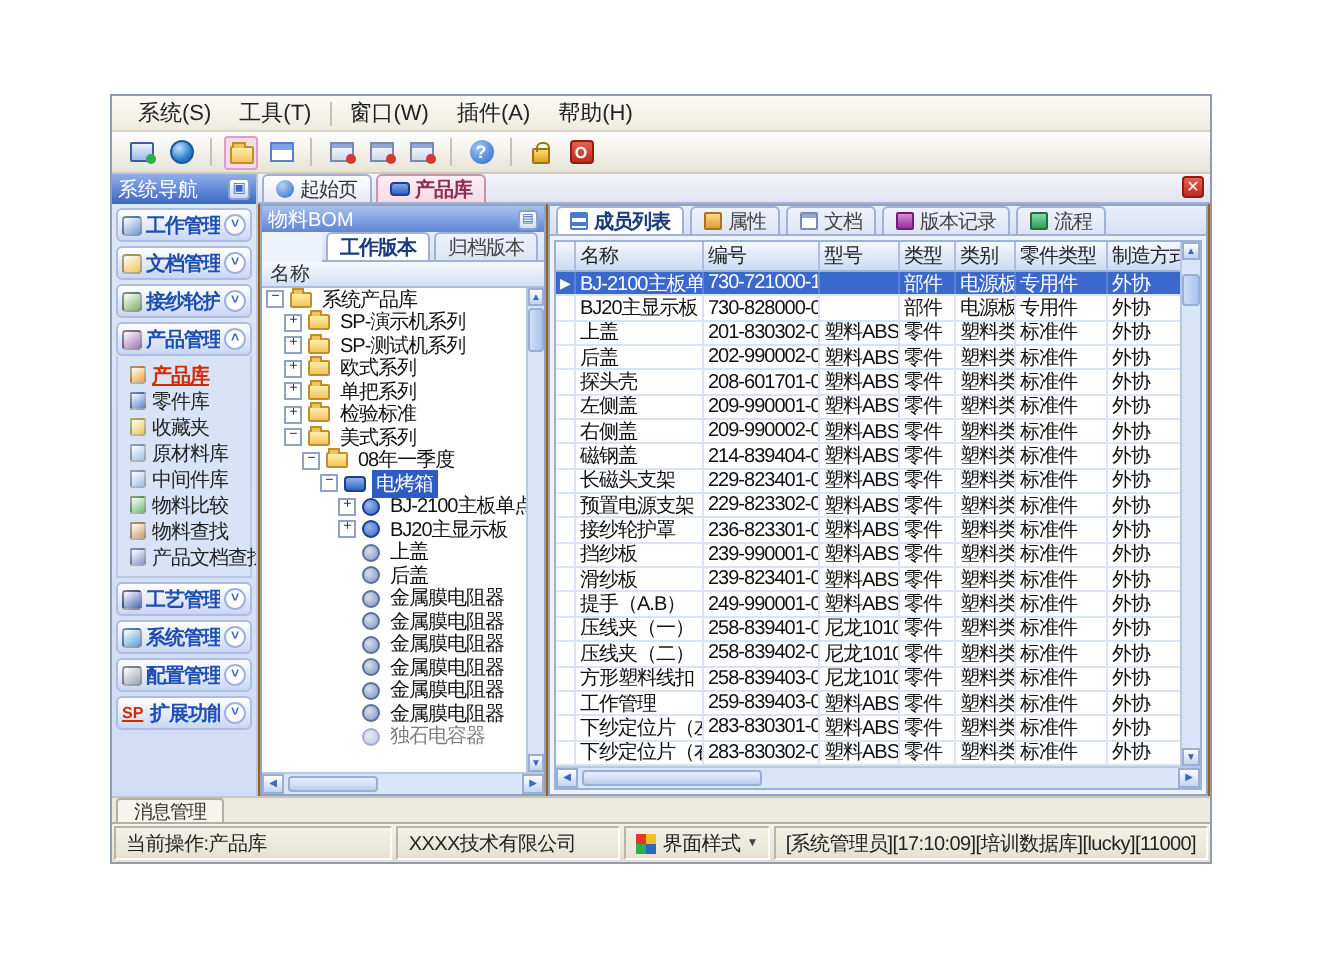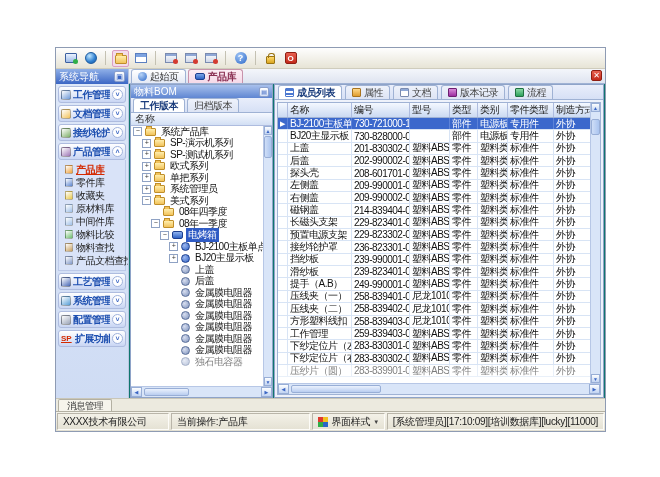--- a/index.html
+++ b/index.html
@@ -65,29 +65,29 @@
     display:flex; align-items:flex-end; padding-left:2px; position:relative; }
   .doctab { height:14px; display:flex; align-items:center; gap:3px; font-size:10px; padding:0 6px;
     border:1px solid #9fb2d4; border-bottom:none; border-radius:3px 3px 0 0; background:linear-gradient(#ffffff,#e4e9f5);
     color:#333; margin-right:2px; letter-spacing:-0.5px; }
   .doctab.active { background:linear-gradient(#fdeef5,#f5d9e8); color:#8a2f52; font-weight:bold; border-color:#c893ab; }
   .doc-ico1 { width:9px; height:9px; border-radius:50%; background:radial-gradient(circle at 35% 30%,#b8d4f7,#2a66c8); }
   .doc-ico2 { width:10px; height:7px; border-radius:2px; background:linear-gradient(#7da6e8,#2f63c5); border:1px solid #1d3f8f; }
   .tab-close { position:absolute; right:3px; top:1px; width:11px; height:11px; background:linear-gradient(#e8604f,#c2291b);
     border:1px solid #8f1d12; border-radius:2px; color:#fff; font-size:8px; line-height:10px; text-align:center; }
 
-  .content-row { flex:1; display:flex; min-height:0; background:#0f766e; }
+  .content-row { flex:1; display:flex; min-height:0; background:#a16207; }
 
   
   .bom { width:143px; flex:none; display:flex; flex-direction:column; border:1px solid #8ea3c8; background:#eef2fb; margin:0 1px; }
   .bom-head { height:13px; background:linear-gradient(#a8c0ec,#5f86d2); color:#fff; font-size:10px;
     display:flex; align-items:center; justify-content:space-between; padding:0 3px; }
   .bom-head-btn { width:10px; height:10px; background:linear-gradient(#fff,#d4dff5); border:1px solid #8ba0cc; border-radius:2px;
     font-size:6px; line-height:8px; text-align:center; color:#3b66c4; }
-  .bom-tabs { height:15px; display:flex; background:linear-gradient(#e9eefb,#d6e0f5); padding-left:2px; border-bottom:1px solid #9fb2d4; }
+  .bom-tabs { height:15px; display:flex; background:linear-gradient(#e9eefb,#d6e0f5); padding-left:2px; border-bottom:1px solid #9fb2d4;margin-left:30px; }
   .btab { height:14px; padding:0 6px; font-size:10px; letter-spacing:-0.5px; display:flex; align-items:center;
     border:1px solid #9fb2d4; border-bottom:none; border-radius:3px 3px 0 0; background:linear-gradient(#eef2fb,#dde4f4); color:#444; margin-right:2px; }
   .btab.active { background:#fff; font-weight:bold; color:#1a3c7c; }
   .tree-colhead { height:13px; background:linear-gradient(#f6f9ff,#d2dff4); border-bottom:1px solid #aebcdf;
     font-size:10px; color:#333; display:flex; align-items:center; padding:0 4px; position:relative; }
   .tree-wrap { flex:1; position:relative; background:#fff; overflow:hidden; }
   .tree-rows { position:absolute; left:0; top:0; right:9px; bottom:0; overflow:hidden; }
   .trow { height:11.5px; display:flex; align-items:center; font-size:10px; white-space:nowrap; color:#111; letter-spacing:-0.5px; }
   .trow .exp { width:9px; height:9px; flex:none; border:1px solid #8fa2c4; background:#fff; color:#333;
     font:7px/7px "Liberation Mono","DejaVu Sans Mono",monospace; text-align:center; margin-right:2px; }
@@ -152,20 +152,28 @@
   .style-ico i { display:block; }
   .st-caret { font-size:6px; color:#444; }
   .st-session { color:#222; }
 </style>
 </head>
 <body>
 
 <div class="canvas">
   <div class="window">
 
+    <div class="menubar" id="menubar">
+        <span class="menu-item">系统(S)</span>
+        <span class="menu-item">工具(T)</span>
+        <span class="menu-sep"></span>
+        <span class="menu-item">窗口(W)</span>
+        <span class="menu-item">插件(A)</span>
+        <span class="menu-item">帮助(H)</span>
+      </div>
 
     <div class="toolbar" id="toolbar">
         <span class="tbtn">
           <span class="g-monitor"></span>
         </span>
         <span class="tbtn">
           <span class="g-globe"></span>
         </span>
         <span class="tb-sep"></span>
         <span class="tbtn hl">
@@ -346,31 +354,26 @@
                     <span class="nlab">欧式系列</span>
                   </div>
                   <div class="trow" style="padding-left: 11px;">
                     <span class="exp">+</span>
                     <span class="t-folder"></span>
                     <span class="nlab">单把系列</span>
                   </div>
                   <div class="trow" style="padding-left: 11px;">
                     <span class="exp">+</span>
                     <span class="t-folder"></span>
-                    <span class="nlab">系统管理员</span>
+                    <span class="nlab">检验标准</span>
                   </div>
                   <div class="trow" style="padding-left: 11px;">
                     <span class="exp">−</span>
                     <span class="t-folder"></span>
                     <span class="nlab">美式系列</span>
-                  </div>
-                  <div class="trow" style="padding-left: 20px;">
-                    <span class="exp none">−</span>
-                    <span class="t-folder"></span>
-                    <span class="nlab">08年四季度</span>
                   </div>
                   <div class="trow" style="padding-left: 20px;">
                     <span class="exp">−</span>
                     <span class="t-folder"></span>
                     <span class="nlab">08年一季度</span>
                   </div>
                   <div class="trow" style="padding-left: 29px;">
                     <span class="exp">−</span>
                     <span class="t-product"></span>
                     <span class="nlab sel">电烤箱</span>
@@ -706,22 +709,22 @@
           </div>
         </div>
       </div>
     </div>
 
     <div class="bottom">
       <div class="msgbar">
         <span class="msgtab">消息管理</span>
       </div>
       <div class="statusbar">
+        <span class="st-seg st-op">当前操作:产品库</span>
         <span class="st-seg st-company">XXXX技术有限公司</span>
-        <span class="st-seg st-op">当前操作:产品库</span>
         <span class="st-seg st-style">
           <span class="style-ico">
               <i style="background:#e03a2f"></i>
               <i style="background:#f2c01e"></i>
               <i style="background:#2fae47"></i>
               <i style="background:#2a66c8"></i>
             </span>
           <span>界面样式</span>
           <span class="st-caret">▼</span>
         </span>

